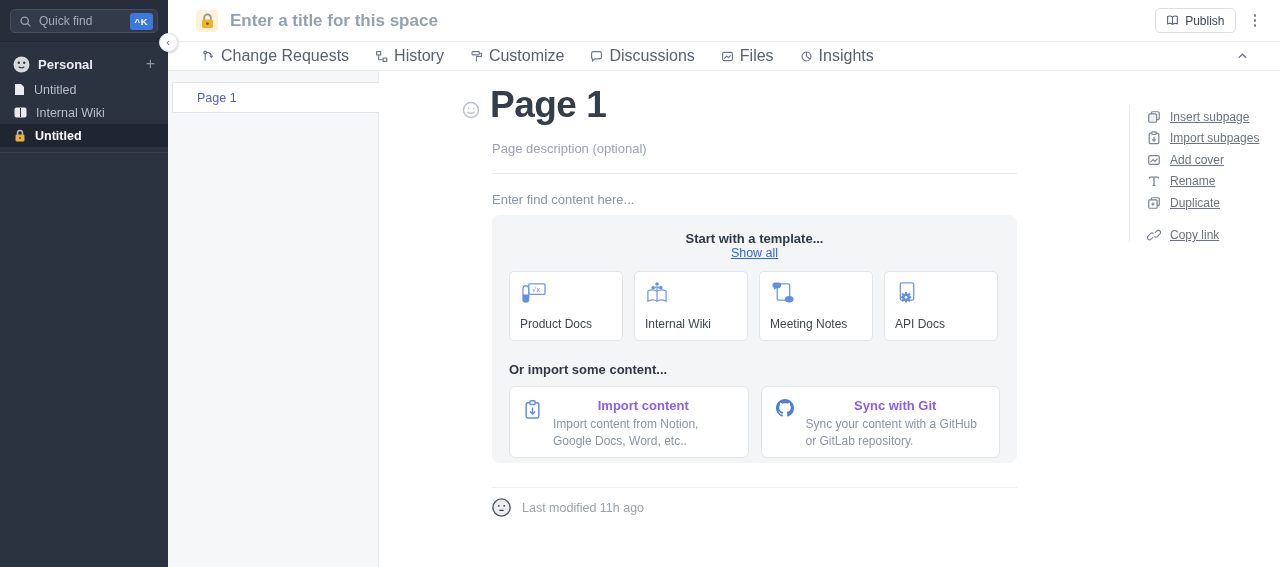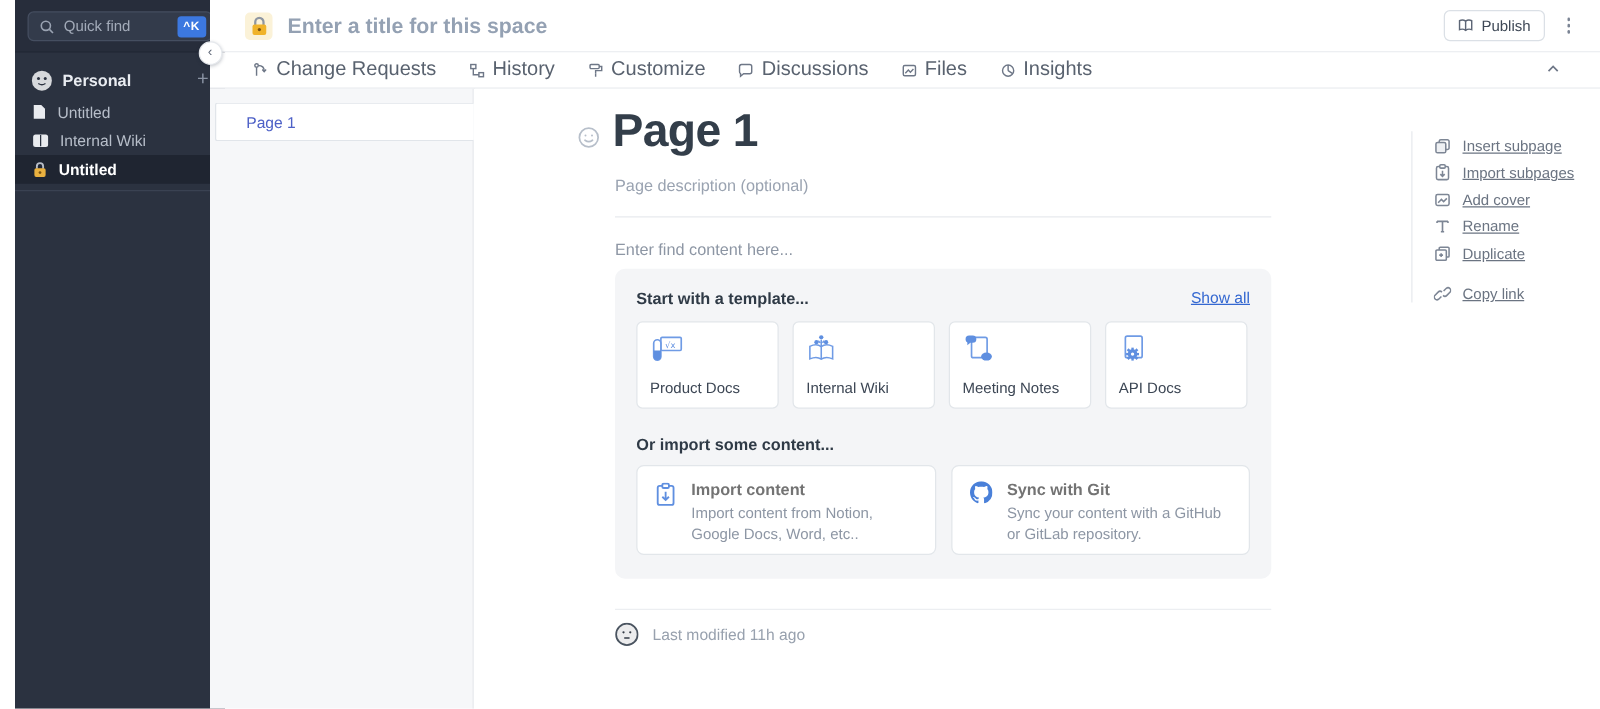--- a/index.html
+++ b/index.html
@@ -1,21 +1,21 @@
 <!DOCTYPE html>
 <html><head>
 <meta charset="utf-8">
 <style>
   * { margin:0; padding:0; box-sizing:border-box; }
   html,body { width:1280px; height:567px; overflow:hidden; }
   body { font-family:"Liberation Sans", sans-serif; background:#fff; }
   .root { position:relative; width:1280px; height:567px; background:#fff; }
 
   
-  .sidebar { position:absolute; left:12px; top:0; width:168px; height:567px; background:#2b3240; }
+  .sidebar { position:absolute; left:0; top:0; width:168px; height:567px; background:#2b3240; }
   .search-row { height:42px; padding:9px 10px; border-bottom:1px solid #222836; background:#272d3b; }
   .search-box { display:flex; align-items:center; gap:7px; height:24px; background:#333b4b;
     border:1px solid #454e60; border-radius:5px; padding:0 4px 0 8px; color:#a3abb9; font-size:12px; cursor:pointer; }
   .kbd { margin-left:auto; background:#3c78e0; color:#fff; font-size:9.5px; font-weight:700;
     padding:3px 5px; border-radius:3px; letter-spacing:0.5px; }
   .ws-row { display:flex; align-items:center; gap:8px; margin-top:10px; padding:0 13px; height:24px; }
   .ws-name { color:#e9ecf1; font-size:13px; font-weight:700; }
   .ws-plus { margin-left:auto; color:#8a93a3; font-size:16px; font-weight:400; cursor:pointer; line-height:1; }
   .nav { margin-top:2px; }
   .nav-item { display:flex; align-items:center; gap:9px; height:23px; padding-left:14px;
@@ -59,33 +59,33 @@
   
   .main { position:absolute; left:380px; top:71px; width:900px; height:496px; background:#fff; }
   .title-icon { position:absolute; left:82px; top:30px; cursor:pointer; }
   .page-title { position:absolute; left:110px; top:13px; font-size:37px; font-weight:700; color:#333e4a; letter-spacing:-0.5px; }
   .page-desc { position:absolute; left:112px; top:70px; font-size:13px; color:#9aa3b1; }
   .title-divider { position:absolute; left:112px; top:102px; width:525px; border-top:1px solid #e7eaee; }
   .content-placeholder { position:absolute; left:112px; top:121px; font-size:13px; color:#8d96a4; }
 
   .template-panel { position:absolute; left:112px; top:144px; width:525px; height:248px;
     background:#f4f5f7; border-radius:8px; padding:16px 17px; }
-  .panel-head { display:flex; align-items:flex-start; justify-content:space-between; }
+  .panel-head { display:flex; align-items:center; justify-content:space-between;flex-direction:column; }
   .panel-heading { font-size:13px; font-weight:700; color:#2f3a46; }
   .show-all { font-size:12.5px; color:#3468d1; text-decoration:underline; cursor:pointer; }
   .tpl-row { display:flex; gap:11px; margin-top:11px; }
   .tpl-card { width:114px; height:70px; background:#fff; border:1px solid #e2e6ea; border-radius:5px;
     padding:9px 10px; display:flex; flex-direction:column; justify-content:space-between; cursor:pointer; }
   .tpl-label { font-size:12px; color:#3c4654; }
   .import-heading { margin-top:21px; font-size:13px; font-weight:700; color:#2f3a46; }
   .import-row { display:flex; gap:12px; margin-top:9px; }
   .import-card { flex:1; height:72px; background:#fff; border:1px solid #e2e6ea; border-radius:6px;
     padding:11px 14px; display:flex; gap:12px; cursor:pointer; }
   .import-text { display:flex; flex-direction:column; }
-  .import-title { font-size:13px; font-weight:700; color:#737373; }
+  .import-title { font-size:13px; font-weight:700; color:#8b5cf6;text-align:center; }
   .import-desc { font-size:12px; color:#8d96a4; line-height:1.38; margin-top:3px; max-width:190px; }
 
   .footer-divider { position:absolute; left:112px; top:416px; width:525px; border-top:1px solid #eceef1; }
   .last-modified { position:absolute; left:112px; top:427px; display:flex; align-items:center; gap:11px;
     color:#98a1ae; font-size:12.5px; }
 
   
   .actions-divider { position:absolute; left:749px; top:34px; height:137px; border-left:1px solid #e7eaee; }
   .actions { position:absolute; left:767px; top:39px; display:flex; flex-direction:column; }
   .action-row { display:flex; align-items:center; gap:9px; font-size:12px; color:#6b7482;

